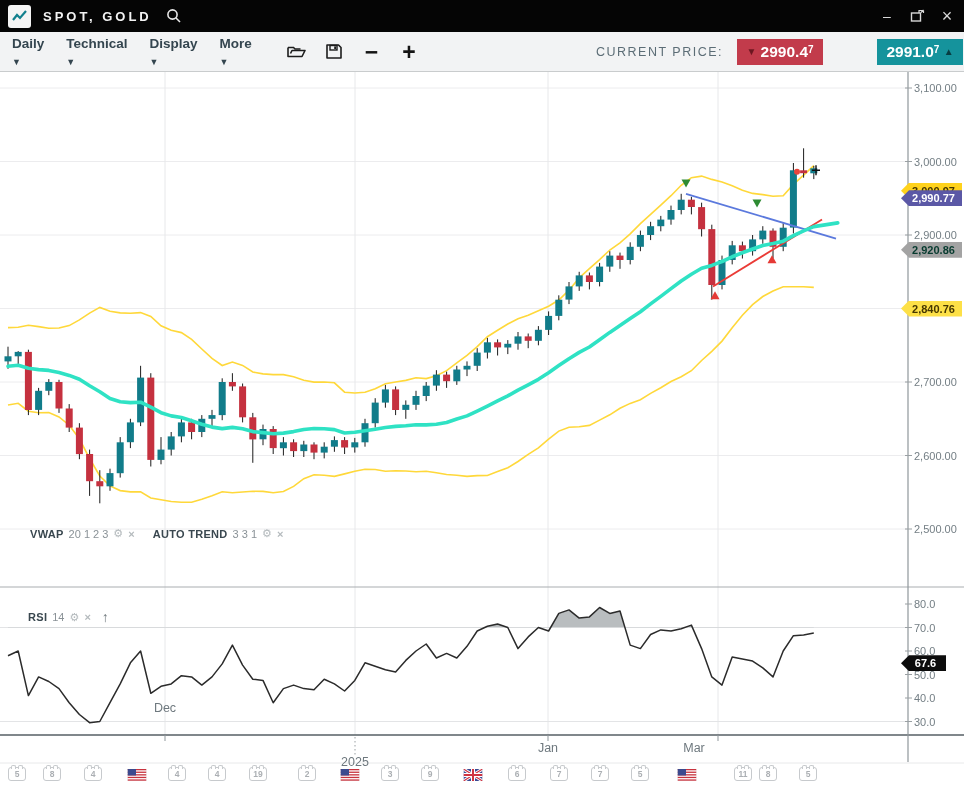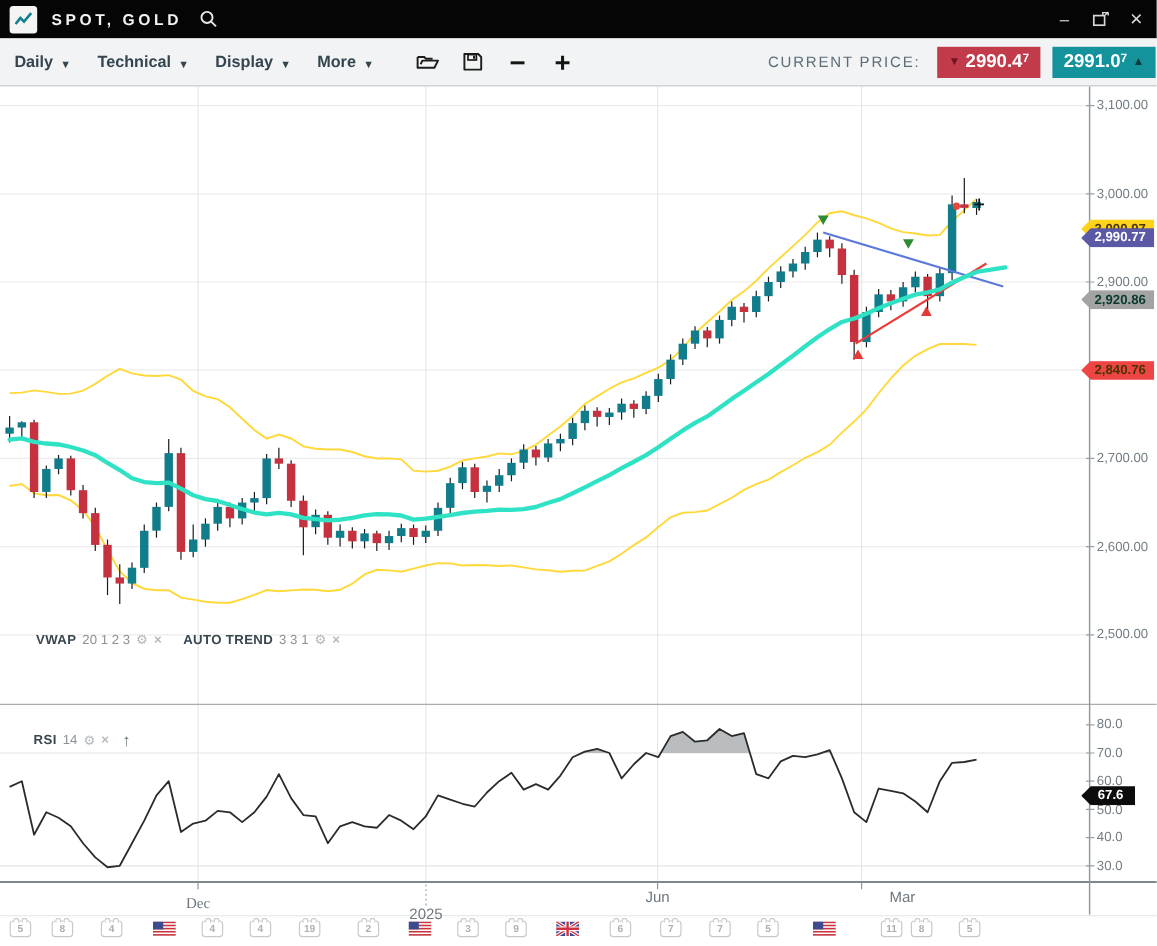--- a/index.html
+++ b/index.html
@@ -6,21 +6,21 @@
   body{width:964px;height:788px;position:relative;font-family:"Liberation Sans",sans-serif;overflow:hidden;}
   
   .titlebar{position:absolute;left:0;top:0;width:964px;height:32px;background:#050505;display:flex;align-items:center;z-index:30;justify-content:center;}
   .logo{width:23px;height:23px;background:#f4f4f4;border-radius:3px;margin-left:8px;display:flex;align-items:center;justify-content:center;}
   .apptitle{color:#f2f2f2;font-size:13px;font-weight:600;letter-spacing:3px;margin-left:12px;}
   .tb-sep{flex:1;}
   .winbtn{color:#d8d8d8;width:26px;height:26px;display:flex;align-items:center;justify-content:center;font-size:14px;cursor:pointer;margin-right:4px;}
   .searchbtn{margin-left:14px;display:flex;align-items:center;}
   
   .toolbar{position:absolute;left:0;top:32px;width:964px;height:39px;background:#f2f3f4;border-bottom:1px solid #c9cccd;display:flex;align-items:center;z-index:30;}
-  .menu{display:flex;align-items:flex-end;gap:6px;color:#34454f;font-size:13.5px;font-weight:700;margin-left:22px;cursor:pointer;}
+  .menu{display:flex;align-items:flex-start;gap:6px;color:#34454f;font-size:13.5px;font-weight:700;margin-left:22px;cursor:pointer;flex-direction:column;}
   .menu:first-child{margin-left:12px;}
   .caret{font-size:9px;color:#34454f;}
   .icbtn{margin-left:18px;display:flex;align-items:center;cursor:pointer;}
   .zoomtxt{font-size:23px;font-weight:700;color:#141414;line-height:20px;}
   .cp-label{color:#5c6d76;font-size:12.5px;letter-spacing:1.5px;margin-right:14px;}
   .pricebadge{height:26px;display:flex;align-items:center;justify-content:center;color:#fff;font-weight:700;font-size:15.5px;width:86px;position:relative;}
   .pricebadge .sup{font-size:10px;vertical-align:top;line-height:10px;margin-top:-4px;}
   .pb-arrow{font-size:10px;line-height:10px;}
   
   .tick{position:absolute;left:914px;color:#737e84;font-size:11px;transform:translateY(-50%);white-space:nowrap;}
@@ -310,21 +310,21 @@
         <rect x="9.2" y="3.4" width="1.8" height="2.6" fill="#1c1c1c"></rect>
       </svg>
   </span>
   <span class="icbtn zoomtxt" style="margin-left:22px;">−</span>
   <span class="icbtn zoomtxt" style="margin-left:24px;">+</span>
   <span class="tb-sep"></span>
   <span class="cp-label">CURRENT PRICE:</span>
   <div class="pricebadge" id="bid-badge" style="margin-right: 10px; background: rgb(194, 59, 75);">
     <span class="pb-arrow" id="bid-arrow" style="color: rgb(109, 22, 32);">▼</span>&nbsp;<span>2990.4</span><span class="sup">7</span>
   </div>
-  <div class="pricebadge" id="ask-badge" style="margin-right: 1px; background: rgb(21, 147, 156);">
+  <div class="pricebadge" id="ask-badge" style="margin-right: 1px; background: rgb(21, 147, 156); margin-left: 44px;">
     <span>2991.0</span><span class="sup">7</span>&nbsp;<span class="pb-arrow" id="ask-arrow" style="color: rgb(7, 61, 66);">▲</span>
   </div>
 </div>
 
 <div class="legend" style="left:30px;top:527px;">
   <b>VWAP</b>
   <span>20 1 2 3</span>
   <span class="lg-ic">⚙</span>
   <span class="lg-ic" style="font-weight:700;">×</span>
   <span style="width:8px;"></span>
@@ -355,28 +355,28 @@
     <div class="rtick" style="top: 627.5px;">70.0</div>
     <div class="rtick" style="top: 651px;">60.0</div>
     <div class="rtick" style="top: 675px;">50.0</div>
     <div class="rtick" style="top: 698px;">40.0</div>
     <div class="rtick" style="top: 721.5px;">30.0</div>
   </div>
 <div id="axis-badges">
     <div class="badge" style="top: 160.787px; background: rgb(255, 210, 28); color: rgb(70, 55, 0);">3,000.97</div>
     <div class="badge" style="top: 168.284px; background: rgb(91, 88, 166); color: rgb(255, 255, 255);">2,990.77</div>
     <div class="badge" style="top: 219.668px; background: #a3a3a3; color: rgb(7, 59, 47);">2,920.86</div>
-    <div class="badge" style="top: 278.541px; background: #ef4444; color: rgb(70, 55, 0);">2,840.76</div>
+    <div class="badge" style="top: 278.541px; background: #fde047; color: rgb(70, 55, 0);">2,840.76</div>
     <div class="badge" style="top: 633.14px; background: rgb(12, 12, 12); color: rgb(255, 255, 255); width: 45px;">67.6</div>
   </div>
 <div id="month-labels">
-    <div class="monthlbl" style="left: 165px; top: 746px; font-family: Liberation Serif, serif;">Dec</div>
+    <div class="monthlbl" style="left: 165px; top: 701px;">Dec</div>
     <div class="monthlbl" style="left: 355px; top: 755px;">2025</div>
-    <div class="monthlbl" style="left: 548px; top: 741px;">Jun</div>
-    <div class="monthlbl" style="left: 752px; top: 741px;">Mar</div>
+    <div class="monthlbl" style="left: 548px; top: 741px;">Jan</div>
+    <div class="monthlbl" style="left: 694px; top: 741px;">Mar</div>
   </div>
 <div class="events" id="events-row">
     <div class="ev" style="left: 17px;">
       <div class="cal">5</div>
     </div>
     <div class="ev" style="left: 52px;">
       <div class="cal">8</div>
     </div>
     <div class="ev" style="left: 93px;">
       <div class="cal">4</div>

